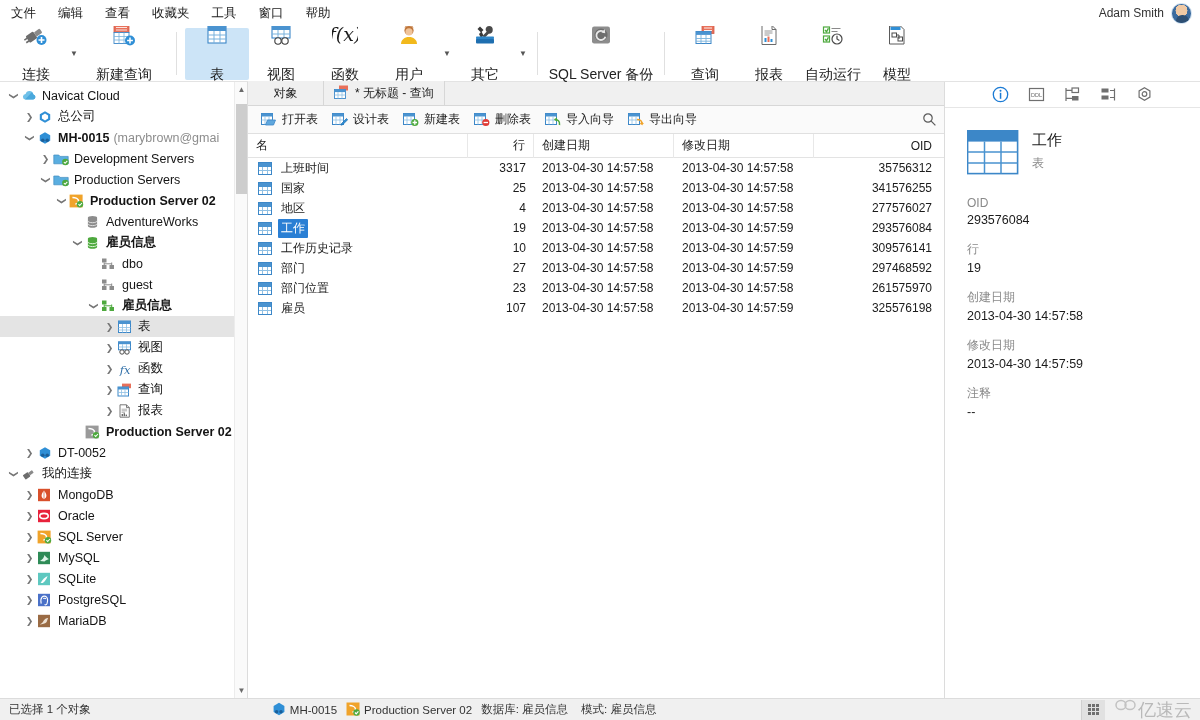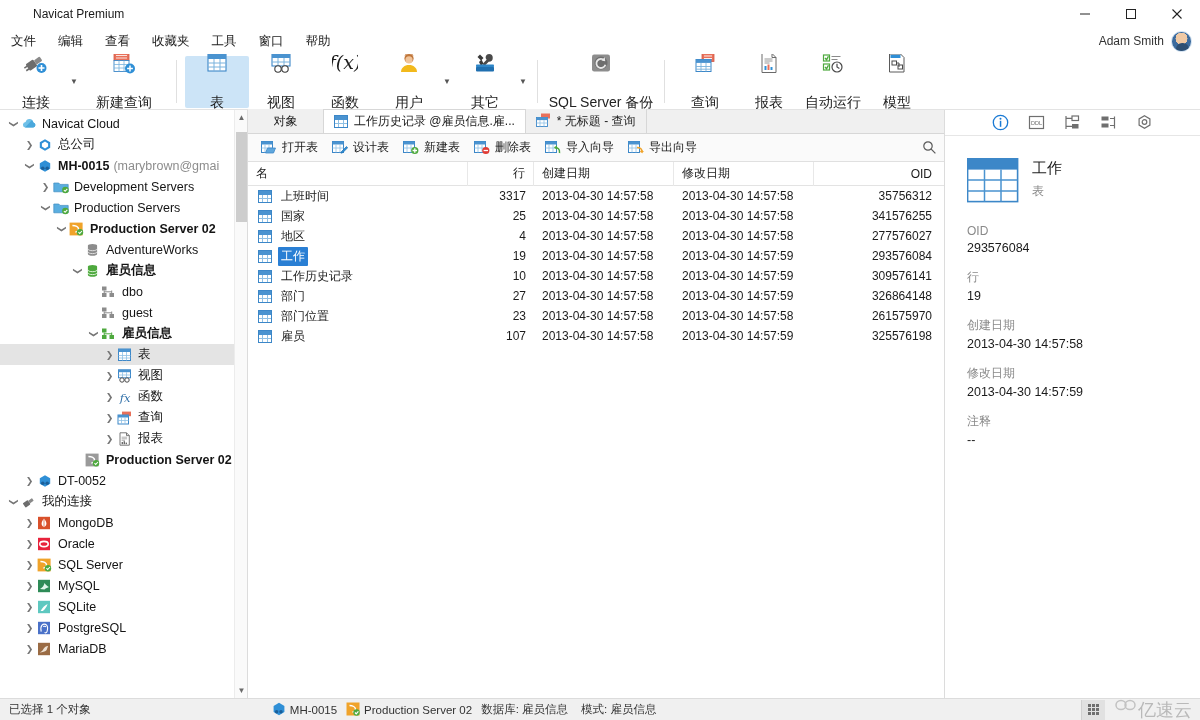--- a/index.html
+++ b/index.html
@@ -125,42 +125,20 @@
      background:
        linear-gradient(to right, transparent 3.5px,#8fc0e4 3.5px,#8fc0e4 4.5px,transparent 4.5px),
        linear-gradient(to right, transparent 8.5px,#8fc0e4 8.5px,#8fc0e4 9.5px,transparent 9.5px),
        linear-gradient(to bottom, transparent 3px,#8fc0e4 3px,#8fc0e4 4px,transparent 4px);}
 </style>
 </head>
 <body>
 
 <div class="app">
 
-  <div class="titlebar">
-    <span class="app-icon"><span class="ring"></span></span>
-    <span class="ttl">Navicat Premium</span>
-    <div class="winbtns">
-      <div class="winbtn">
-        <svg width="12" height="12" viewBox="0 0 12 12">
-            <line x1="1" y1="6" x2="11" y2="6" stroke="#222" stroke-width="1"></line>
-          </svg>
-      </div>
-      <div class="winbtn">
-        <svg width="12" height="12" viewBox="0 0 12 12">
-            <rect x="1.5" y="1.5" width="9" height="9" fill="none" stroke="#222" stroke-width="1"></rect>
-          </svg>
-      </div>
-      <div class="winbtn">
-        <svg width="12" height="12" viewBox="0 0 12 12">
-            <line x1="1.5" y1="1.5" x2="10.5" y2="10.5" stroke="#222" stroke-width="1.1"></line>
-            <line x1="10.5" y1="1.5" x2="1.5" y2="10.5" stroke="#222" stroke-width="1.1"></line>
-          </svg>
-      </div>
-    </div>
-  </div>
 
   <div class="menubar">
     <div class="menuitem">文件</div>
     <div class="menuitem">编辑</div>
     <div class="menuitem">查看</div>
     <div class="menuitem">收藏夹</div>
     <div class="menuitem">工具</div>
     <div class="menuitem">窗口</div>
     <div class="menuitem">帮助</div>
     <div class="user-area">
@@ -671,24 +649,20 @@
         <div class="sb-thumb"></div>
         <div class="sb-dn">▼</div>
       </div>
     </div>
 
     <div class="center">
 
       <div class="tabbar">
         <div class="tab obj plain">
           <span class="tab-txt">对象</span>
-        </div>
-        <div class="tab active">
-          <span class="tbl-ico"></span>
-          <span class="tab-txt">工作历史记录 @雇员信息.雇...</span>
         </div>
         <div class="tab plain">
           <span>
             <svg width="15" height="14" viewBox="0 0 15 14">
                 <rect x="5" y="0.5" width="9" height="5" fill="#e8705a"></rect>
                 <rect x="0.5" y="4.5" width="11" height="9" fill="#fff" stroke="#3c87c8" stroke-width="0.9"></rect>
                 <rect x="0.5" y="4.5" width="11" height="2.6" fill="#4a93d0"></rect>
                 <path d="M4 7.1v6.4 M8 7.1v6.4 M0.5 10h11" stroke="#8fc0e4" stroke-width="0.8"></path>
               </svg>
           </span>
@@ -836,21 +810,21 @@
               <div class="c-oid">309576141</div>
             </div>
             <div class="row">
               <div class="c-name">
                 <span class="tbl-ico"></span>
                 <span class="rowname">部门</span>
               </div>
               <div class="c-rows">27</div>
               <div class="c-created">2013-04-30 14:57:58</div>
               <div class="c-mod">2013-04-30 14:57:59</div>
-              <div class="c-oid">326864148</div>
+              <div class="c-oid">297468592</div>
             </div>
             <div class="row">
               <div class="c-name">
                 <span class="tbl-ico"></span>
                 <span class="rowname">部门位置</span>
               </div>
               <div class="c-rows">23</div>
               <div class="c-created">2013-04-30 14:57:58</div>
               <div class="c-mod">2013-04-30 14:57:58</div>
               <div class="c-oid">261575970</div>

